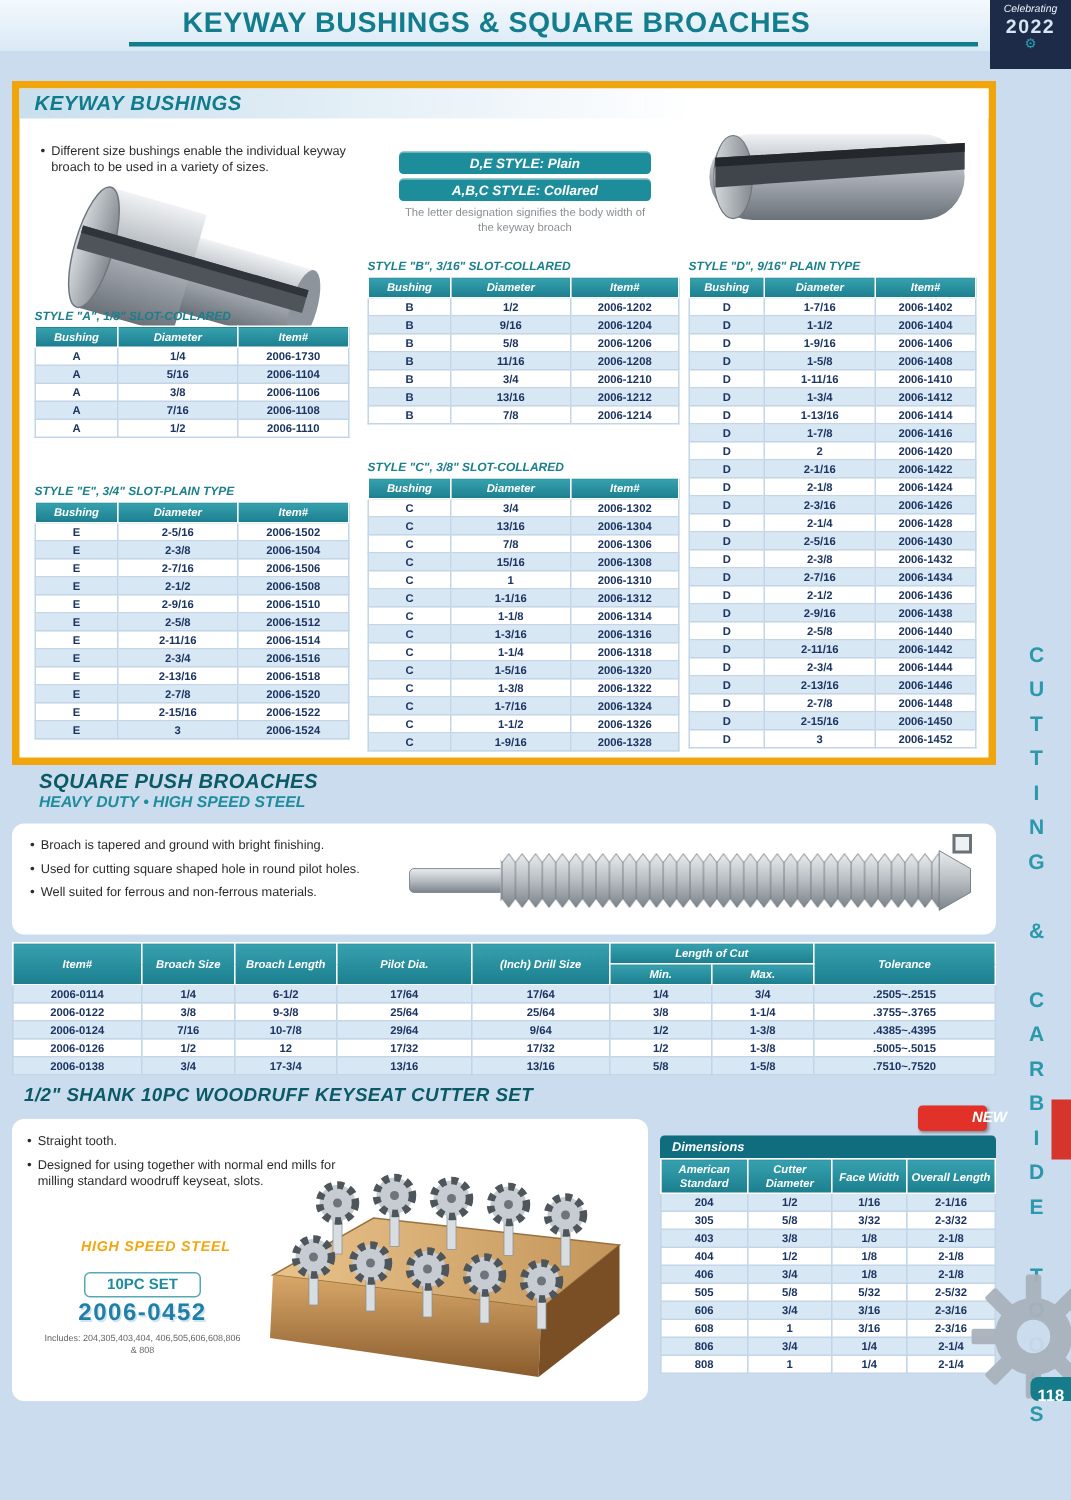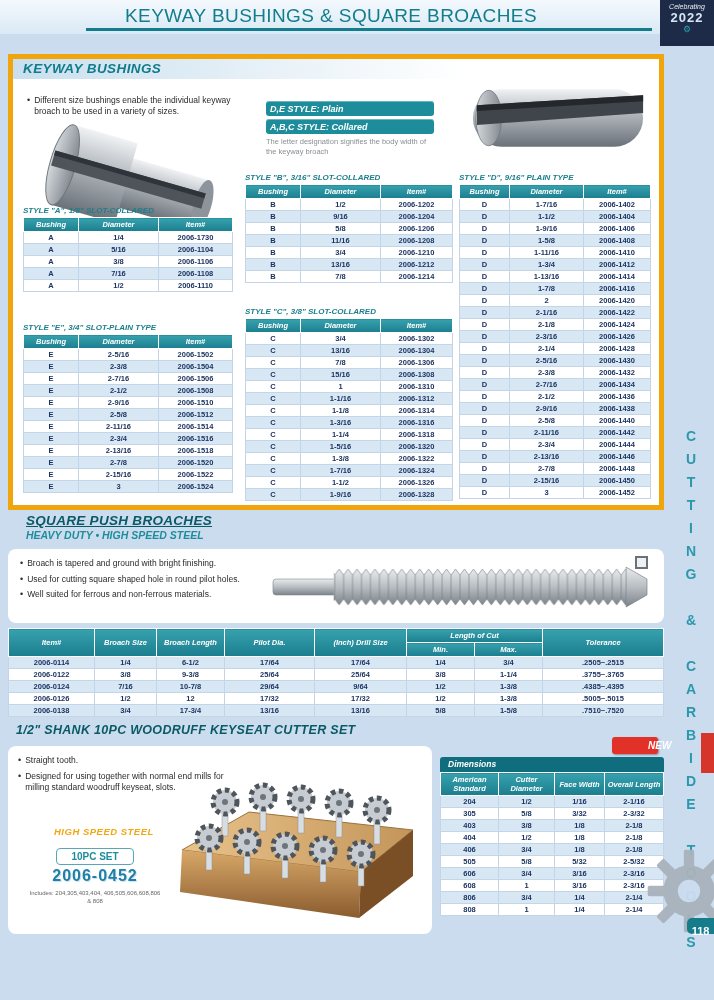--- a/index.html
+++ b/index.html
@@ -3,21 +3,21 @@
 <meta charset="utf-8">
 <style>
   * { margin:0; padding:0; box-sizing:border-box; }
   body { background:#9fb4c9; font-family:"Liberation Sans", sans-serif; }
   .page { position:relative; width:714px; height:1000px; background:#cbdcee; overflow:hidden; margin:0 auto; }
 
   
   .top-header { position:absolute; left:0; top:0; width:714px; height:34px;
     background:linear-gradient(180deg,#f4f9fd,#d9e9f5); }
   .page-title { position:absolute; left:12px; right:64px; top:5px; text-align:center;
-    font-size:19px; font-weight:400; color:#137d8d; letter-spacing:.4px; }
+    font-size:19px; font-weight:700; color:#137d8d; letter-spacing:.4px; }
   .title-rule { position:absolute; left:86px; top:28px; width:566px; height:3px; background:#137d8d; }
   .celebrating-box { position:absolute; right:0; top:0; width:54px; height:46px; background:#1d2b49;
     color:#fff; text-align:center; padding-top:3px; z-index:6; }
   .celebrating-label { font-size:7px; font-style:italic; color:#e8eef6; }
   .celebrating-year { font-size:13px; font-weight:700; color:#d7e6f4; letter-spacing:1px; }
   .celebrating-gear { font-size:9px; color:#2aa0b0; line-height:1; }
 
   
   .sidebar-text { position:absolute; left:683px; top:428px; writing-mode:vertical-rl; text-orientation:upright;
     font-size:14px; font-weight:800; color:#2b98ab; letter-spacing:7px; }
@@ -38,36 +38,36 @@
     padding:1px 2px; line-height:9px; border:1px solid #c3d5e6; background:#fff; }
   table.bushing tbody tr:nth-child(even) td { background:#d8e7f4; }
   table.shade-odd tbody tr:nth-child(odd) td { background:#d8e7f4; }
 
   
   .keyway-box { position:absolute; left:8px; top:54px; width:656px; height:456px; background:#fff;
     border:5px solid #f1a50d; }
   .keyway-heading { height:20px; background:linear-gradient(90deg,#c9dfee,#ffffff 70%);
     color:#0f7b8b; font-weight:800; font-style:italic; font-size:13.5px; padding:2px 0 0 10px; letter-spacing:.4px; }
   .kw-bullet { position:absolute; left:14px; top:36px; width:208px;justify-content:flex-end; }
-  .kw-badges { position:absolute; left:253px; top:42px; width:168px; text-align:left; }
+  .kw-badges { position:absolute; left:253px; top:42px; width:168px; text-align:center; }
   .badge { display:block; background:#1e8d9b; color:#fff; font-weight:700; font-style:italic; font-size:9px;
     padding:2.5px 4px; border-radius:3px; margin-bottom:3px; box-shadow:inset 0 1px 0 rgba(255,255,255,.35); }
   .badge-caption { font-size:7.5px; color:#8a8f94; margin-top:2px; line-height:1.3; }
   .bushing-left { position:absolute; left:26px; top:60px; width:188px; height:132px; }
   .bushing-right { position:absolute; right:6px; top:16px; width:188px; height:90px; }
   .table-block { position:absolute; }
   .style-title { color:#1b7f8c; font-weight:700; font-style:italic; font-size:8px; margin-bottom:2px; white-space:nowrap; }
   .tb-a { left:10px;  top:147px; width:210px; }
   .tb-b { left:232px; top:114px; width:208px; }
   .tb-c { left:232px; top:248px; width:208px; }
   .tb-d { left:446px; top:114px; width:192px; }
   .tb-e { left:10px;  top:264px; width:210px; }
 
   
-  .broach-title { position:absolute; left:26px; top:513px; font-size:13.5px;text-decoration:underline; }
+  .broach-title { position:absolute; left:26px; top:513px; font-size:13.5px; }
   .broach-sub   { position:absolute; left:26px; top:529px; font-size:10.5px; color:#1e8d9b; font-weight:800; font-style:italic; }
   .broach-box { position:absolute; left:8px; top:549px; width:656px; height:74px; background:#fff; border-radius:8px; }
   .broach-bullets { position:absolute; left:12px; top:9px; width:252px; }
   .broach-photo { position:absolute; left:264px; top:16px; width:378px; height:44px; }
   .square-icon { position:absolute; right:16px; top:7px; width:13px; height:13px; background:#eef1f3; border:2px solid #6a7177; }
   .broach-table-wrap { position:absolute; left:8px; top:628px; width:656px; }
   .broach-table-wrap td { font-size:8px; padding:1.8px 2px; line-height:9.5px; }
 
   
   .wood-title { position:absolute; left:16px; top:723px; font-size:12.5px; }

